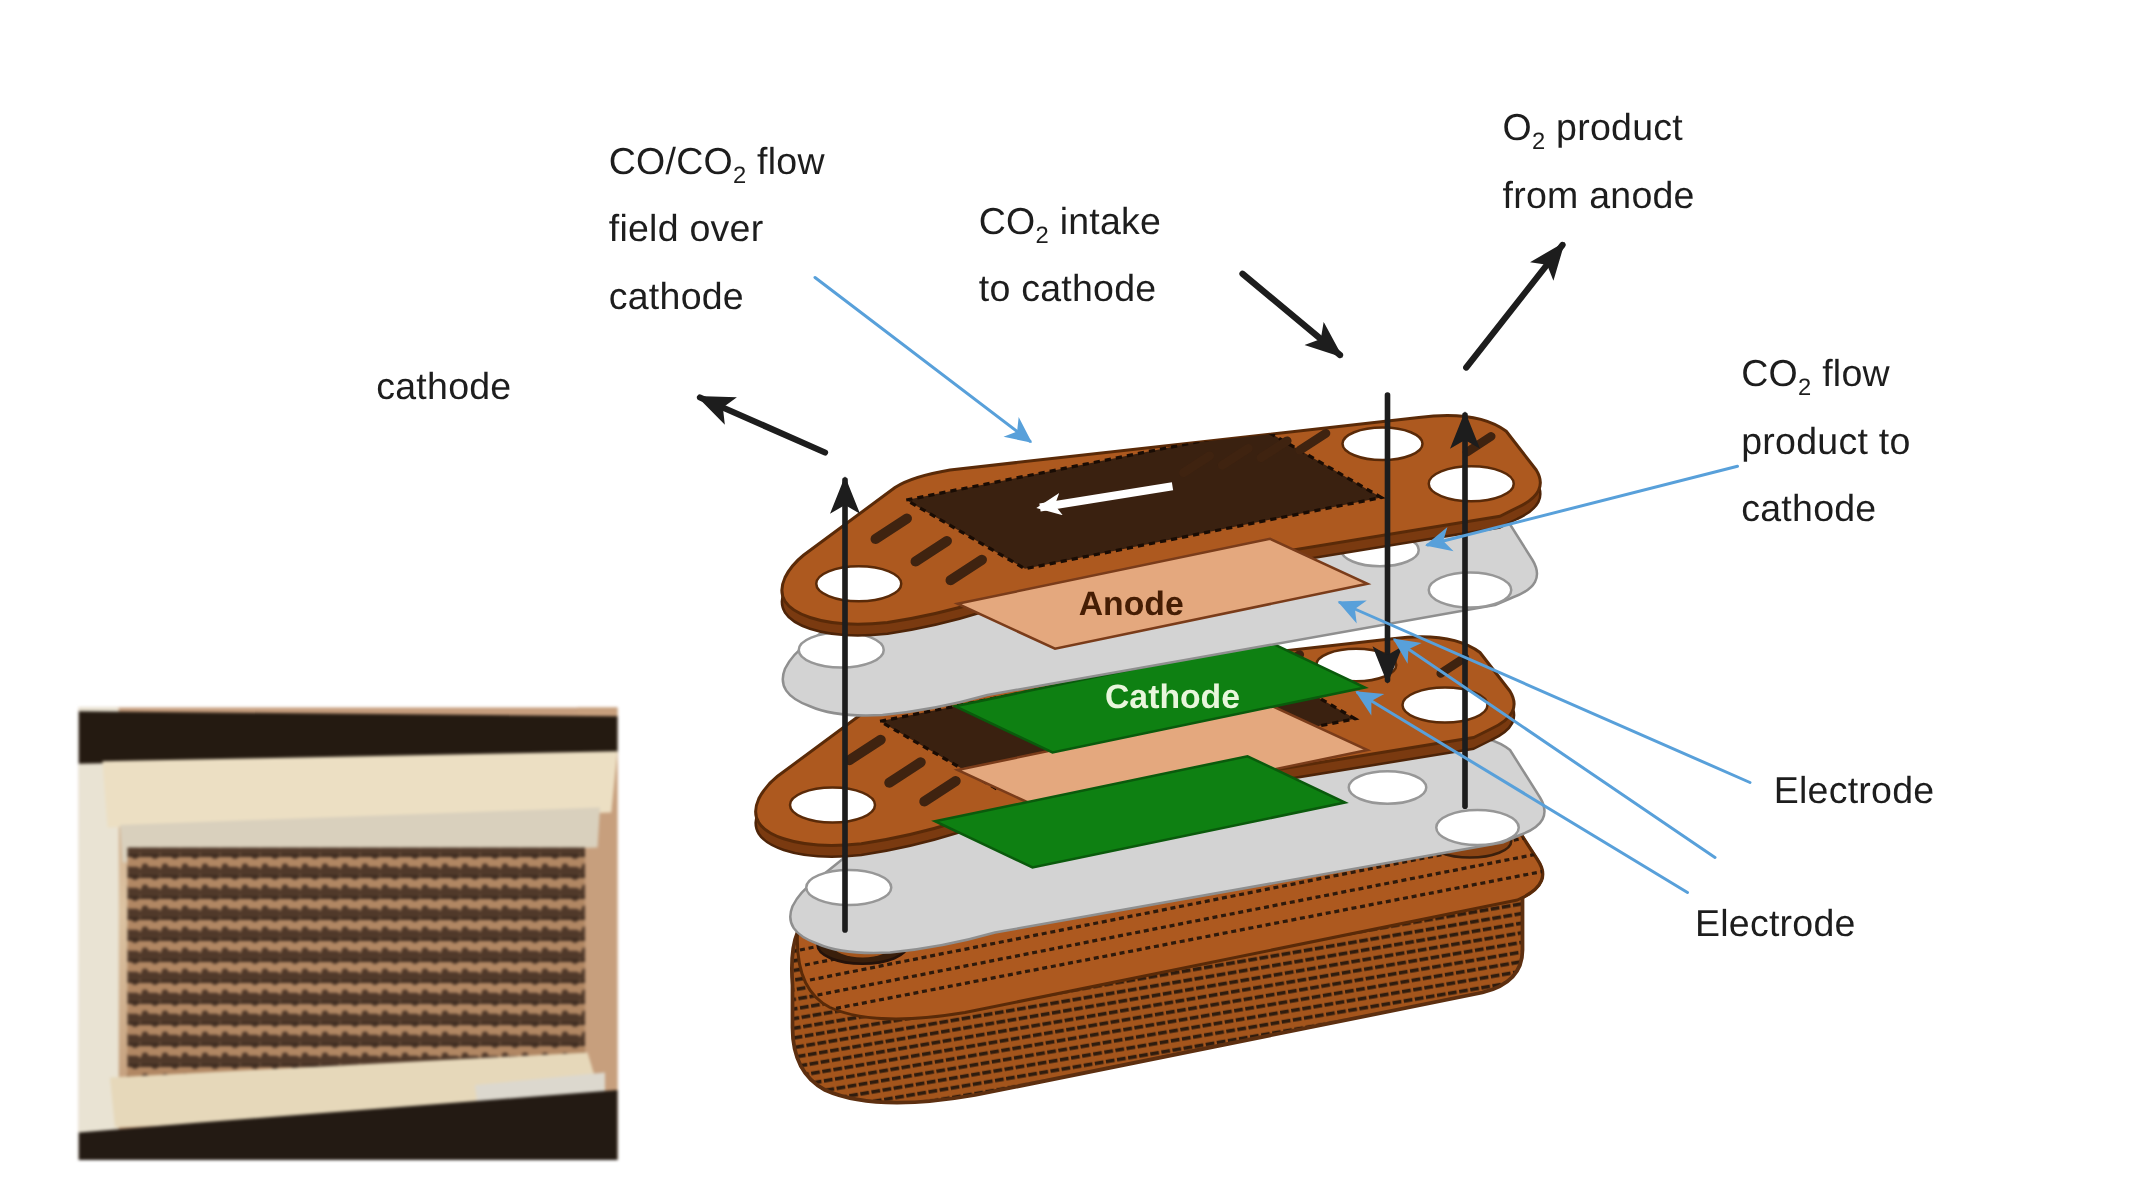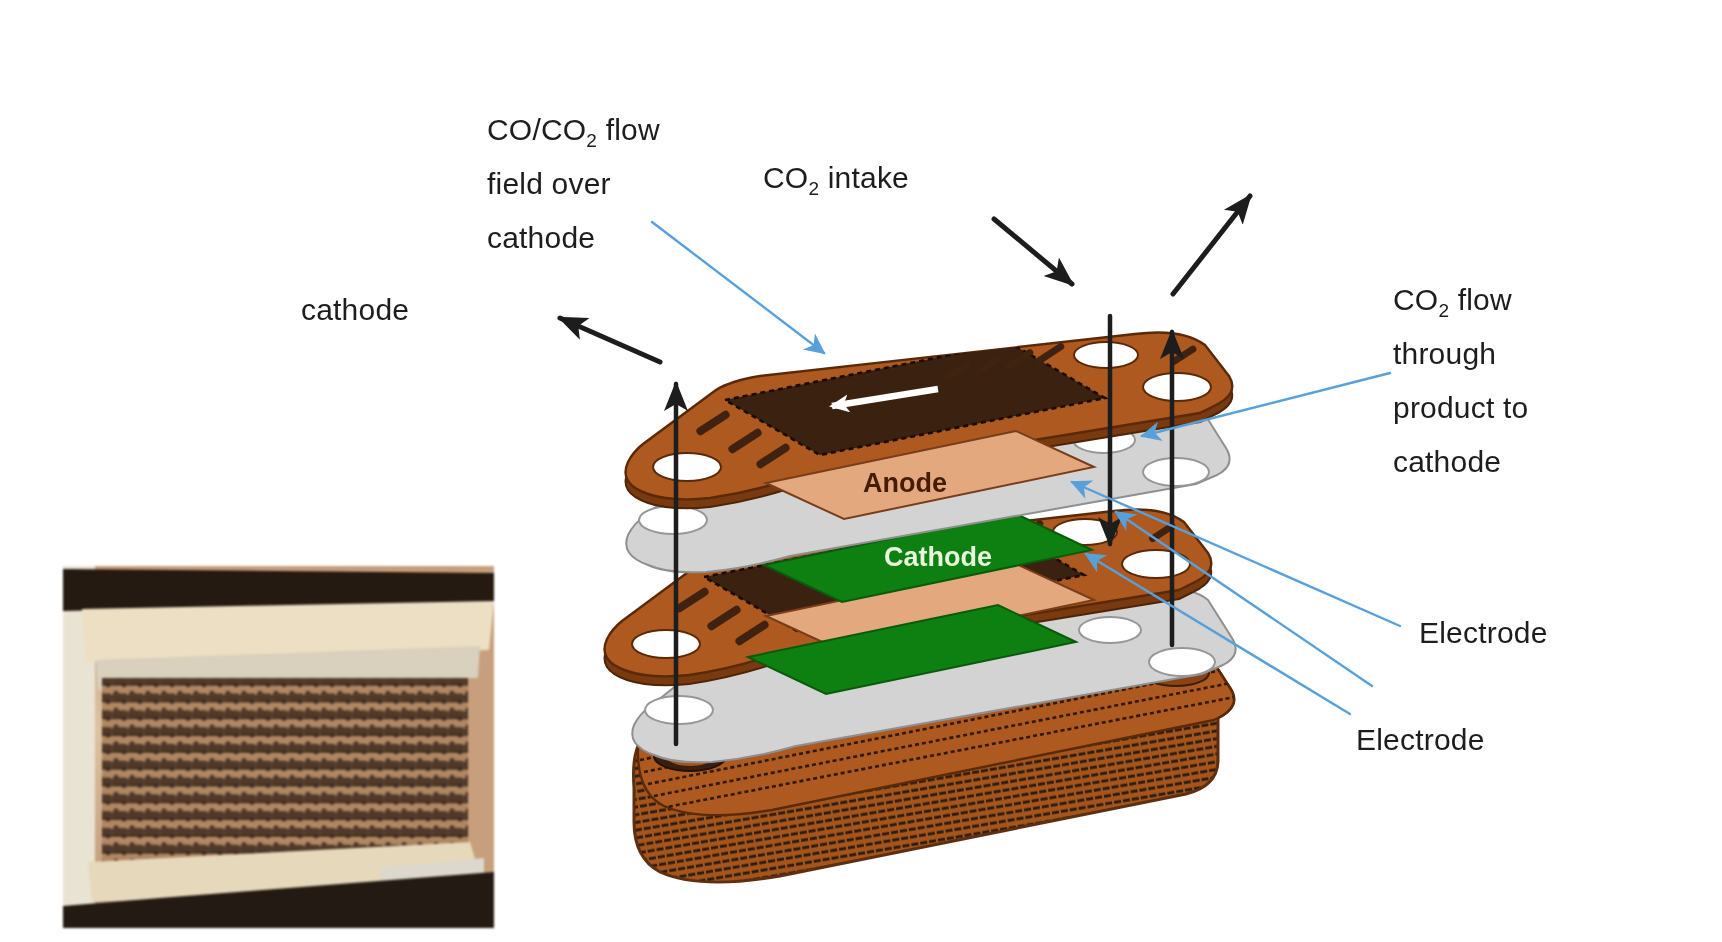--- a/index.html
+++ b/index.html
@@ -166,32 +166,36 @@
     <line x1="1350" y1="714" x2="1086" y2="554" marker-end="url(#mblue)"></line>
   </g>
 </svg>
 
 <div class="lbl" style="left:487px;top:103px">
   <div><span>CO/CO</span><sub>2</sub><span> flow</span></div>
   <div>field over</div>
   <div>cathode</div>
 </div>
 
-<div class="lbl" style="left:763px;top:151px">
+<div class="lbl" style="left:783px;top:151px">
   <div><span>CO</span><sub>2</sub><span> intake</span></div>
-</div>
-
+  <div>to cathode</div>
+</div>
+
+<div class="lbl" style="left:1202px;top:76px">
+  <div><span>O</span><sub>2</sub><span> product</span></div>
+  <div>from anode</div>
+</div>
 
 <div class="lbl" style="left:301px;top:283px">
   <div>cathode</div>
 </div>
 
 <div class="lbl" style="left:1393px;top:273px">
   <div><span>CO</span><sub>2</sub><span> flow</span></div>
-  <div>through</div>
   <div>product to</div>
   <div>cathode</div>
 </div>
 
 <div class="lbl" style="left:1419px;top:606px">Electrode</div>
 <div class="lbl" style="left:1356px;top:713px">Electrode</div>
 
 </div>
 
 </body></html>

